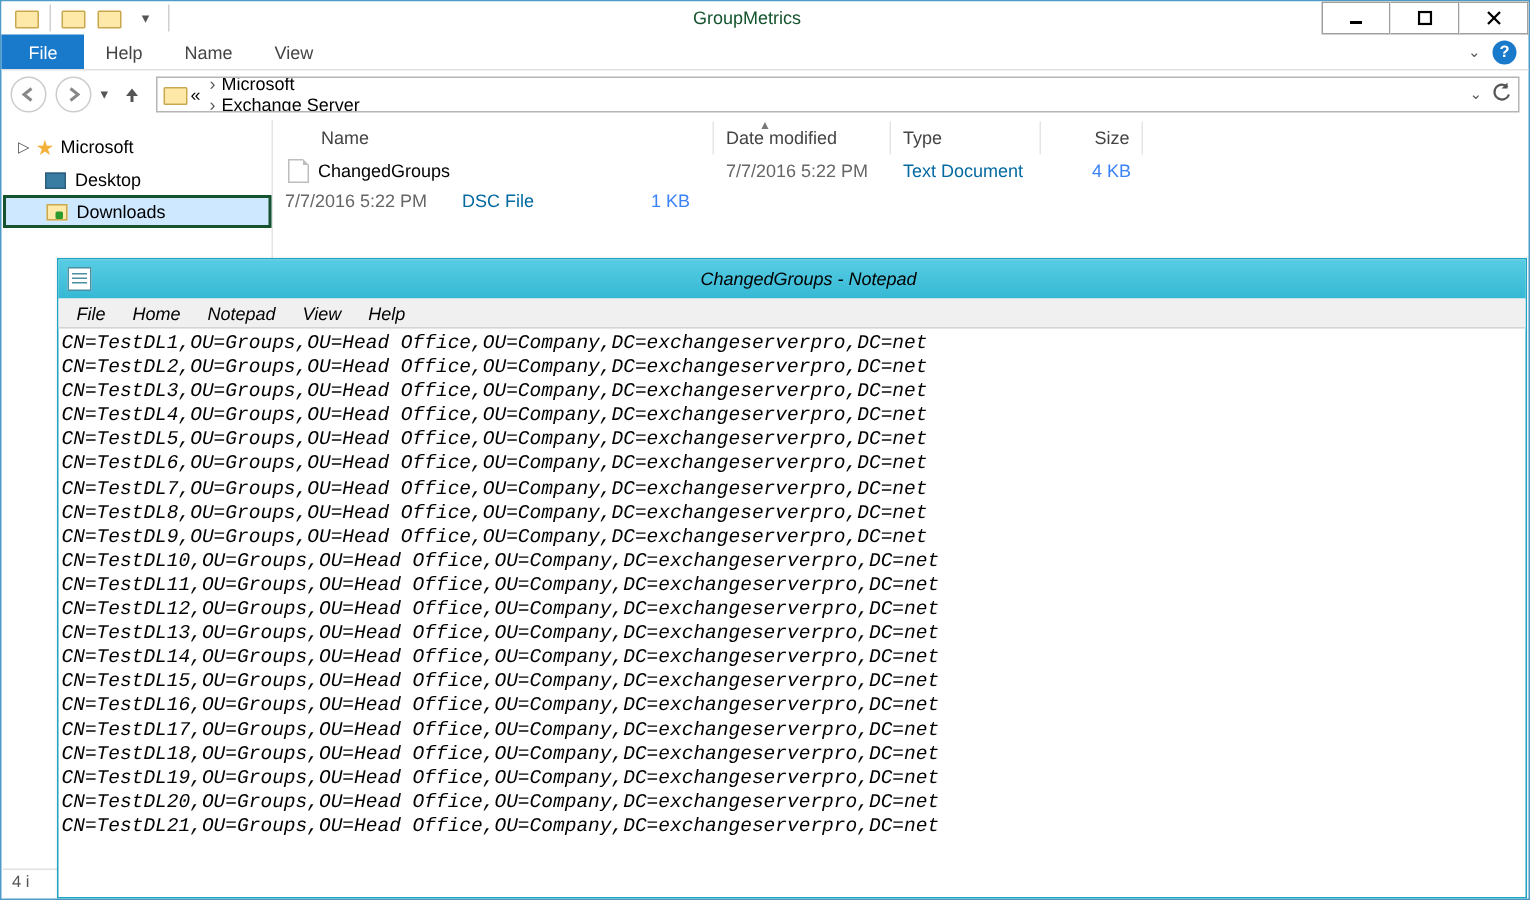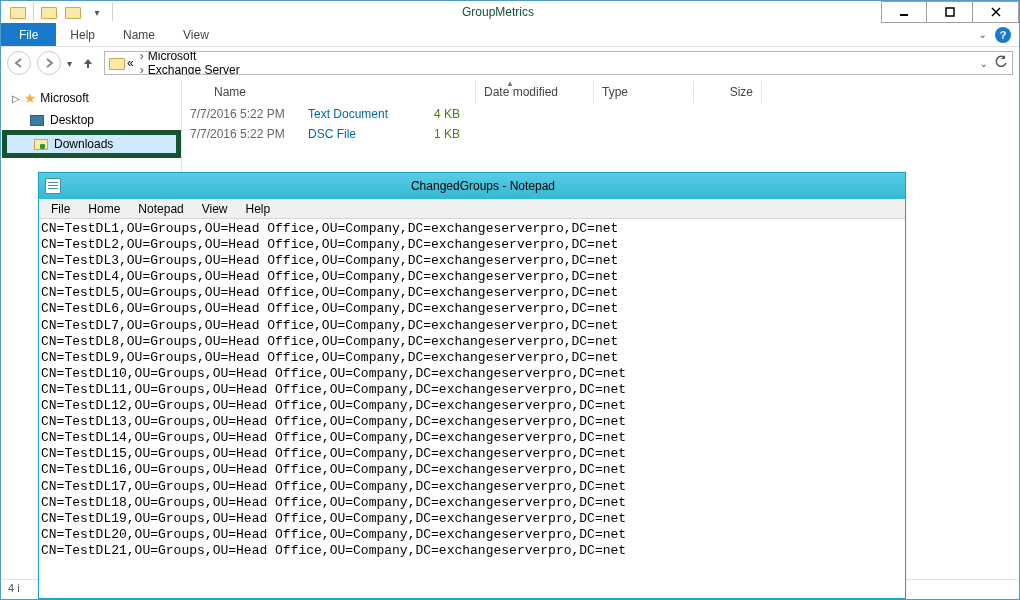--- a/index.html
+++ b/index.html
@@ -29,45 +29,45 @@
   .crumb span.sep { margin:0 4px; color:#555; }
   .ab-icon { width:16px; height:16px; display:flex; align-items:center; justify-content:center; }
   .ab-right { margin-left:auto; display:flex; align-items:center; gap:6px; color:#555; }
   .searchbox { width:210px; height:24px; border:1px solid #b5b5b5; display:flex; align-items:center; padding:0 6px; justify-content:space-between; color:#777; }
   .searchbox input { border:none; outline:none; font-size:12px; color:#333; width:160px; background:transparent; }
   .explorer-body { position:absolute; top:79px; left:1px; right:1px; bottom:20px; display:flex; }
   .navpane { width:180px; border-right:1px solid #e5e5e5; padding:6px 0; }
   .fav-header { display:flex; align-items:center; gap:4px; padding:4px 10px; }
   .star { color:#f3b13a; font-size:14px; }
   .fav-item { display:flex; align-items:center; gap:6px; padding:3px 10px 3px 28px; }
-  .fav-item.selected { background:#cde8ff; border:5px solid #14532d; padding:2px 9px 2px 27px; }
+  .fav-item.selected { background:#cde8ff; border:2px solid #14532d; padding:2px 9px 2px 27px; }
   .sq { width:14px; height:11px; display:inline-block; }
   .sq.desktop { background:#3a7da2; border:1px solid #2c5f7d; }
   .sq.downloads { background:#ffe9a8; border:1px solid #caa84e; position:relative; }
   .sq.downloads::after { content:""; position:absolute; right:2px; bottom:0; width:5px; height:5px; background:#2d9a2d; border-radius:1px; }
   .filepane { flex:1; overflow:hidden; }
   .columns { display:flex; height:24px; align-items:center; }
   .col { border-right:1px solid #e5e5e5; padding:4px 8px; color:#444; display:flex; align-items:center; gap:6px; }
   .col.name { width:294px; padding-left:32px; }
   .col.date { width:118px; }
   .col.type { width:100px; }
   .col.size { width:68px; text-align:right; justify-content:flex-end; }
   .sort-ind { position:absolute; left:324px; top:-1px; font-size:8px; color:#777; }
   .rows { }
   .row { display:flex; height:20px; align-items:center; }
   .row .c { padding:0 8px; white-space:nowrap; overflow:hidden; }
   .row .c.name { width:294px; padding-left:10px; display:flex; align-items:center; gap:6px; }
   .row .c.date { width:118px; color:#666; }
   .row .c.type { width:100px; color:#0369a1; }
-  .row .c.size { width:68px; text-align:right; color:#4d7c0f; }
+  .row .c.size { width:68px; text-align:right; color:#3b82f6; }
   .fileicon { width:14px; height:16px; border:1px solid #bdbdbd; background:#fff; position:relative; }
   .fileicon::before { content:""; position:absolute; right:-1px; top:-1px; border-top:4px solid #fff; border-left:4px solid #bdbdbd; }
   .statusbar { position:absolute; left:1px; right:1px; bottom:1px; height:19px; border-top:1px solid #e1e1e1; font-size:11px; color:#555; padding:2px 6px; }
   
-  .notepad-window { position:absolute; left:38px; top:172px; width:868px; height:427px; background:#fff; border:1px solid #1ca4c4; box-shadow:0 0 0 1px rgba(0,0,0,0.04); }
+  .notepad-window { position:absolute; left:38px; top:172px; width:980px; height:427px; background:#fff; border:1px solid #1ca4c4; box-shadow:0 0 0 1px rgba(0,0,0,0.04);font-style:italic; }
   .np-titlebar { height:26px; background:#3fc1dd; background:linear-gradient(#58cde4,#35b8d4); display:flex; align-items:center; padding:0 6px; }
   .np-icon { width:16px; height:16px; background:#fff; border:1px solid #4a8fa3; margin-right:6px; position:relative; }
   .np-icon::before { content:""; position:absolute; left:2px; right:2px; top:3px; height:1px; background:#4a8fa3; box-shadow:0 3px 0 #4a8fa3, 0 6px 0 #4a8fa3; }
   .np-title { flex:1; text-align:center; font-size:12px; color:#000; }
   .np-menubar { height:20px; background:#f0f0f0; border-bottom:1px solid #d4d4d4; display:flex; align-items:center; padding:0 4px; gap:2px; }
   .np-menu { padding:2px 8px; }
   .np-body { position:absolute; top:46px; left:0; right:0; bottom:0; overflow:hidden; padding:2px 2px; font-family:Consolas,"Courier New",monospace; font-size:13px; line-height:16.1px; white-space:pre; color:#000; }
   .folder-icon { display:inline-block; width:16px; height:12px; background:#ffe9a8; border:1px solid #caa84e; border-radius:1px; position:relative; top:1px; }
 </style>
 </head>
@@ -178,20 +178,24 @@
     <div class="filepane" style="position:relative;">
       <span class="sort-ind">▲</span>
       <div class="columns">
         <div class="col name">Name</div>
         <div class="col date">Date modified</div>
         <div class="col type">Type</div>
         <div class="col size">Size</div>
       </div>
       <div class="rows" id="file-rows">
           <div class="row">
+            <div class="c name">
+              <span class="fileicon"></span>
+              <span>ChangedGroups</span>
+            </div>
             <div class="c date">7/7/2016 5:22 PM</div>
             <div class="c type">Text Document</div>
             <div class="c size">4 KB</div>
           </div>
           <div class="row">
             <div class="c date">7/7/2016 5:22 PM</div>
             <div class="c type">DSC File</div>
             <div class="c size">1 KB</div>
           </div>
         </div>

